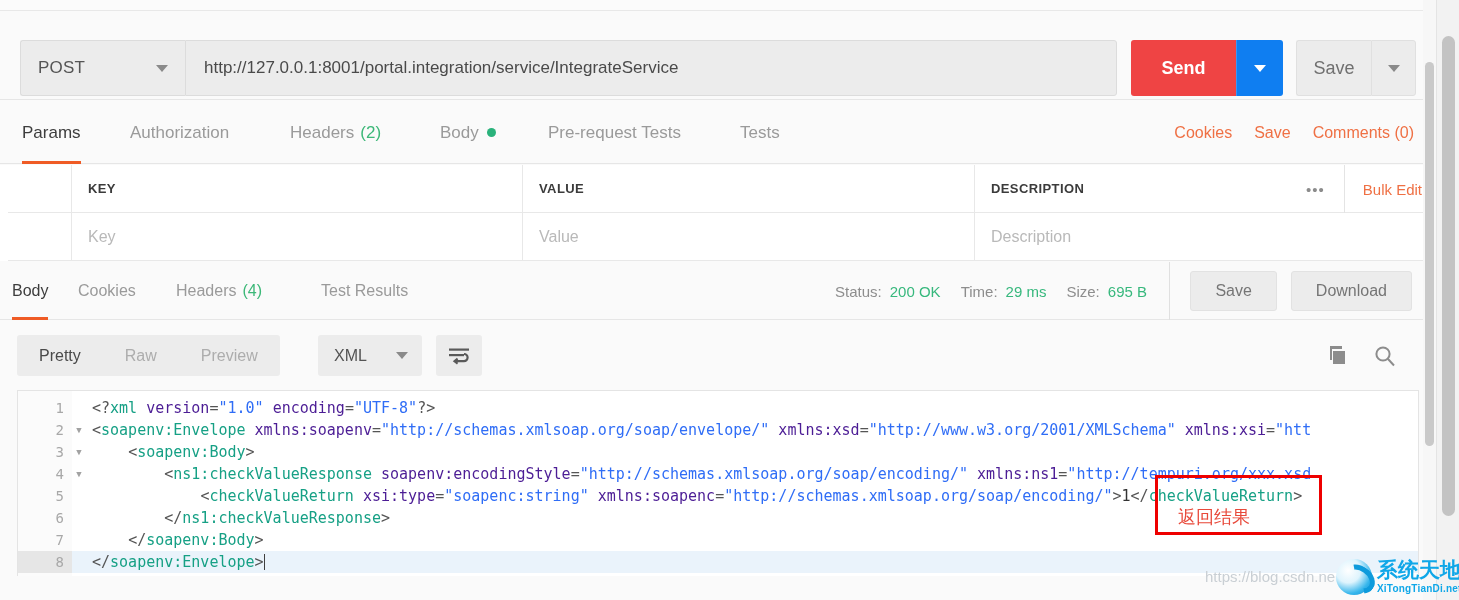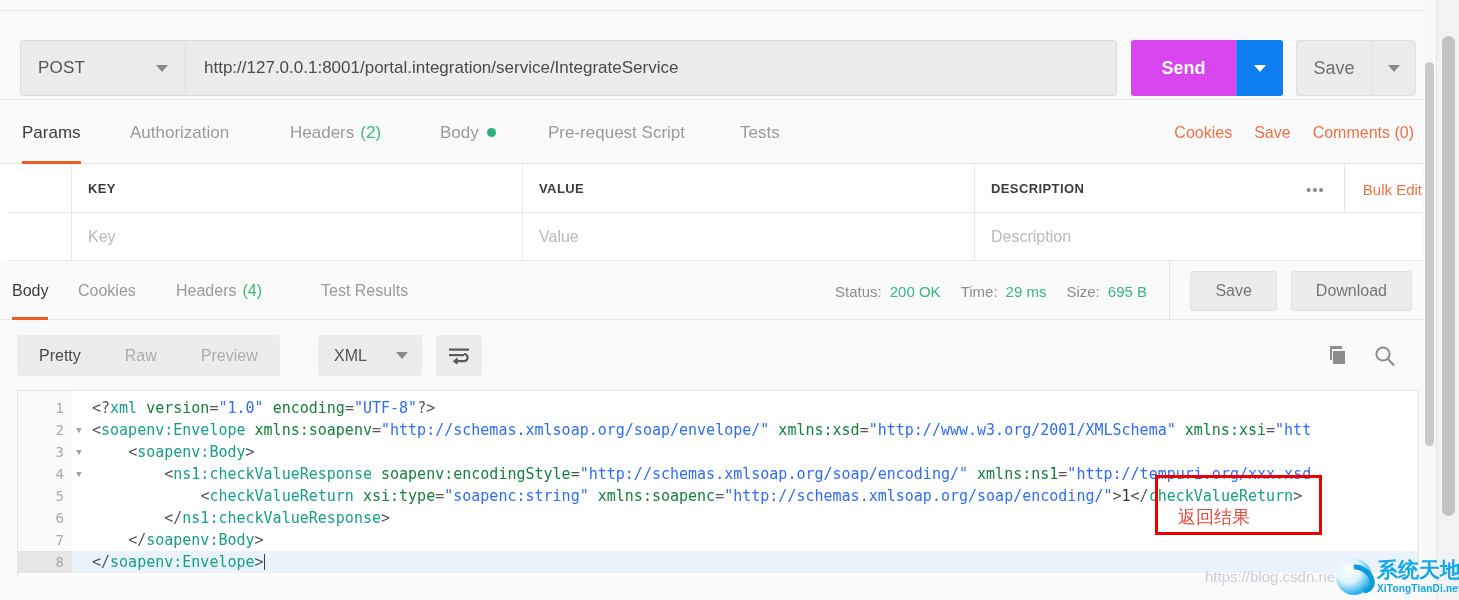--- a/index.html
+++ b/index.html
@@ -69,21 +69,21 @@
     padding-left: 18px;
     font-size: 17px;
     color: #4a4a4a;
     cursor: text;
     overflow: hidden;
     white-space: nowrap;
   }
   .send-btn {
     position: absolute; left: 1131px; top: 28px;
     width: 105px; height: 56px;
-    background: #d946ef;
+    background: #ef4444;
     border-radius: 3px 0 0 3px;
     display: flex; align-items: center; justify-content: center;
     color: #ffffff;
     font-size: 18px;
     font-weight: bold;
     cursor: pointer;
   }
   .send-caret-btn {
     position: absolute; left: 1236px; top: 28px;
     width: 47px; height: 56px;
@@ -376,21 +376,21 @@
     color: #a2a2a2;
     font-size: 9px;
   }
   .ctext {
     padding-left: 6px;
     white-space: pre;
     overflow: hidden;
   }
   
   .tg  { color: #16a085; }  
-  .at  { color: #15803d; }  
+  .at  { color: #4c1d95; }  
   .vl  { color: #2f6df6; }  
   .pi  { color: #555555; }  
   .tx  { color: #333333; }  
   .caret-bar {
     display: inline-block;
     width: 1px;
     height: 16px;
     background: #3f3f3f;
     vertical-align: -3px;
     margin-left: 0px;
@@ -530,21 +530,21 @@
       </div>
     <div class="req-tab" style="left:290px;">
         <span>Headers</span>
         <span class="tab-count">(2)</span>
       </div>
     <div class="req-tab" style="left:440px;">
         <span>Body</span>
         <span class="body-dot"></span>
       </div>
     <div class="req-tab" style="left:548px;">
-        <span>Pre-request Script</span>
+        <span>Pre-request Tests</span>
       </div>
     <div class="req-tab" style="left:740px;">
         <span>Tests</span>
       </div>
 
     <div class="req-links">
       <span class="req-link">Cookies</span>
       <span class="req-link">Save</span>
       <span class="req-link">Comments (0)</span>
     </div>

